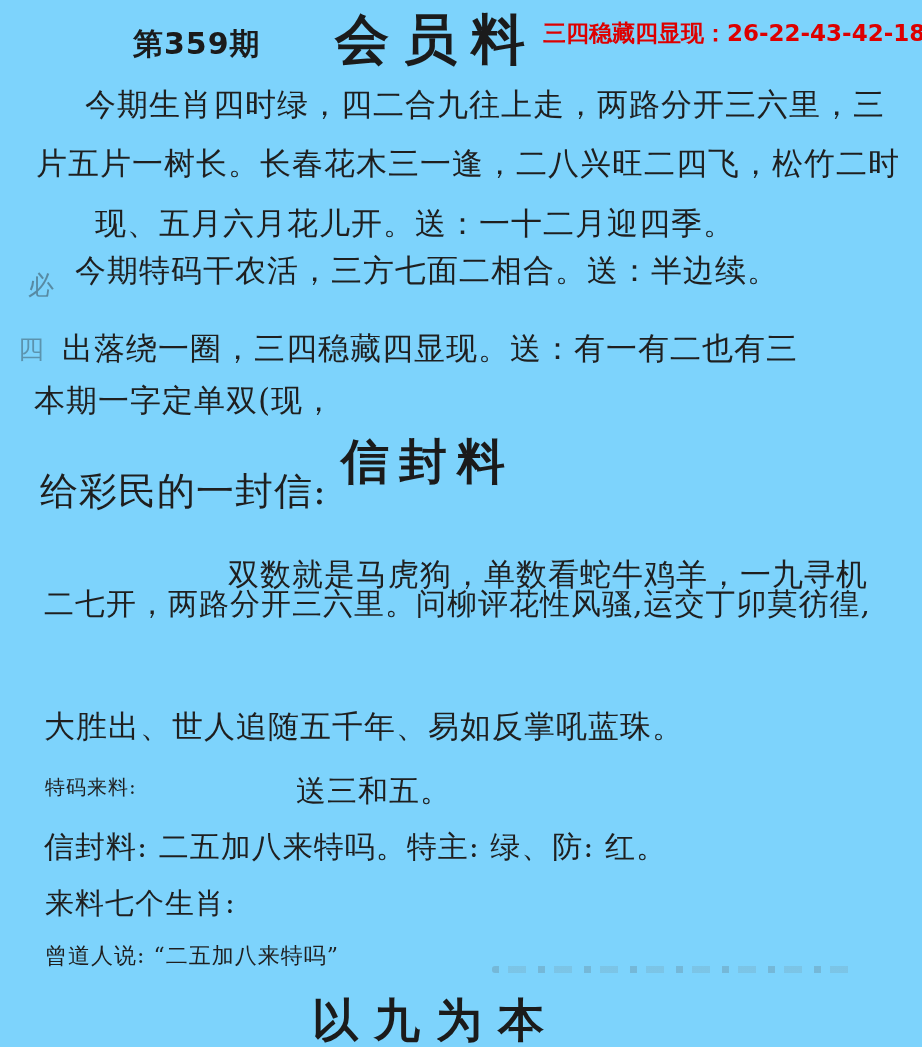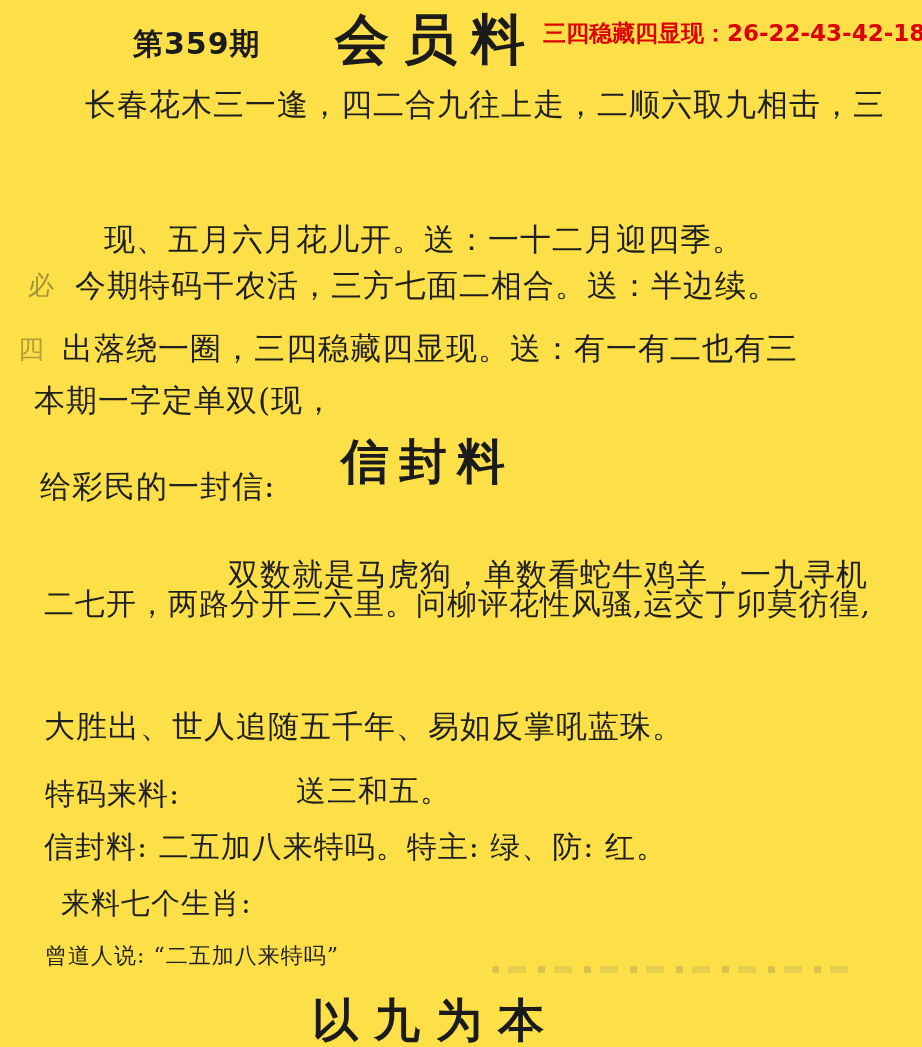--- a/index.html
+++ b/index.html
@@ -4,21 +4,21 @@
 <style>
   html, body {
     margin: 0;
     padding: 0;
     background: #ffffff;
   }
   #sheet {
     position: relative;
     width: 922px;
     height: 1047px;
-    background: #fde047;
+    background: #7dd3fc;
     overflow: hidden;
     font-family: "DejaVu Serif", "Liberation Serif", serif;
     color: #1b1b1b;
   }
   .abs { position: absolute; white-space: nowrap; }
 
   
   .issue {
     left: 133px; top: 24px;
     font-family: "DejaVu Sans", "Liberation Sans", sans-serif;
@@ -36,45 +36,45 @@
   .last-draw .nums { letter-spacing: 0px; }
 
   
   .hand {
     font-size: 31px;
     letter-spacing: 1px;
     color: #1f1f1f;
   }
   .p1l1 { left: 85px;  top: 84px; }
   .p1l2 { left: 36px;  top: 143px; }
-  .p1l3 { left: 95px;  top: 219px; margin-left: 9px; }
+  .p1l3 { left: 95px;  top: 203px; }
 
   .artifact1 { left: 28px; top: 268px; opacity: 0.40; font-size: 26px; }
   .artifact2 { left: 18px; top: 332px; opacity: 0.35; font-size: 26px; }
 
-  .t1 { left: 75px;  top: 265px; }
+  .t1 { left: 75px;  top: 250px; }
   .t2 { left: 62px;  top: 328px; }
   .t3 { left: 34px;  top: 380px; }
 
   
   .env-title {
     left: 341px; top: 430px;
     font-size: 48px; font-weight: 700; letter-spacing: 10px;
   }
-  .salutation { left: 40px; top: 466px; font-size: 31px; }
+  .salutation { left: 40px; top: 466px; font-size: 38px; }
 
   .e1 { left: 228px; top: 522px; margin-top: 32px; }
   .e2 { left: 44px;  top: 584px; font-size: 30px; }
   .e3 { left: 44px;  top: 648px; font-size: 30px; }
   .e4 { left: 44px;  top: 706px; text-align: right; }
 
-  .sc-label { left: 45px;  top: 774px; font-size: 30px; }
+  .sc-label { left: 45px;  top: 774px; font-size: 20px; }
   .sc-value { left: 296px; top: 771px; font-size: 30px; }
   .env-line { left: 44px;  top: 827px; font-size: 30px; }
-  .zo-label { left: 45px;  top: 884px; font-size: 29px; margin-left: 16px; }
+  .zo-label { left: 45px;  top: 884px; font-size: 29px; }
   .zo-value { left: 238px; top: 881px; font-size: 30px; letter-spacing: 13px; }
   .quote    { left: 45px;  top: 941px; font-size: 22px; }
 
   
   .erased-strip {
     left: 492px; top: 966px; width: 368px; height: 7px;
     background: repeating-linear-gradient(
       90deg,
       rgba(90,90,90,0.22) 0px, rgba(90,90,90,0.22) 7px,
       rgba(0,0,0,0) 7px,  rgba(0,0,0,0) 16px,
@@ -96,21 +96,22 @@
 <div id="sheet">
 
   <div class="abs issue">第359期</div>
 
   <div class="abs main-title">会员料</div>
 
   <div class="abs last-draw">
     <span>三四稳藏四显现：</span><span class="nums">26-22-43-42-18-35+07</span>
   </div>
 
-  <div class="abs hand p1l1">长春花木三一逢，四二合九往上走，二顺六取九相击，三</div>
+  <div class="abs hand p1l1">今期生肖四时绿，四二合九往上走，两路分开三六里，三</div>
+  <div class="abs hand p1l2">片五片一树长。长春花木三一逢，二八兴旺二四飞，松竹二时</div>
   <div class="abs hand p1l3">现、五月六月花儿开。送：一十二月迎四季。</div>
 
   <div class="abs hand artifact1">必</div>
   <div class="abs hand artifact2">四</div>
 
   <div class="abs hand t1">今期特码干农活，三方七面二相合。送：半边续。</div>
   <div class="abs hand t2">出落绕一圈，三四稳藏四显现。送：有一有二也有三</div>
   <div class="abs hand t3">本期一字定单双(现，</div>
 
   <div class="abs env-title">信封料</div>

